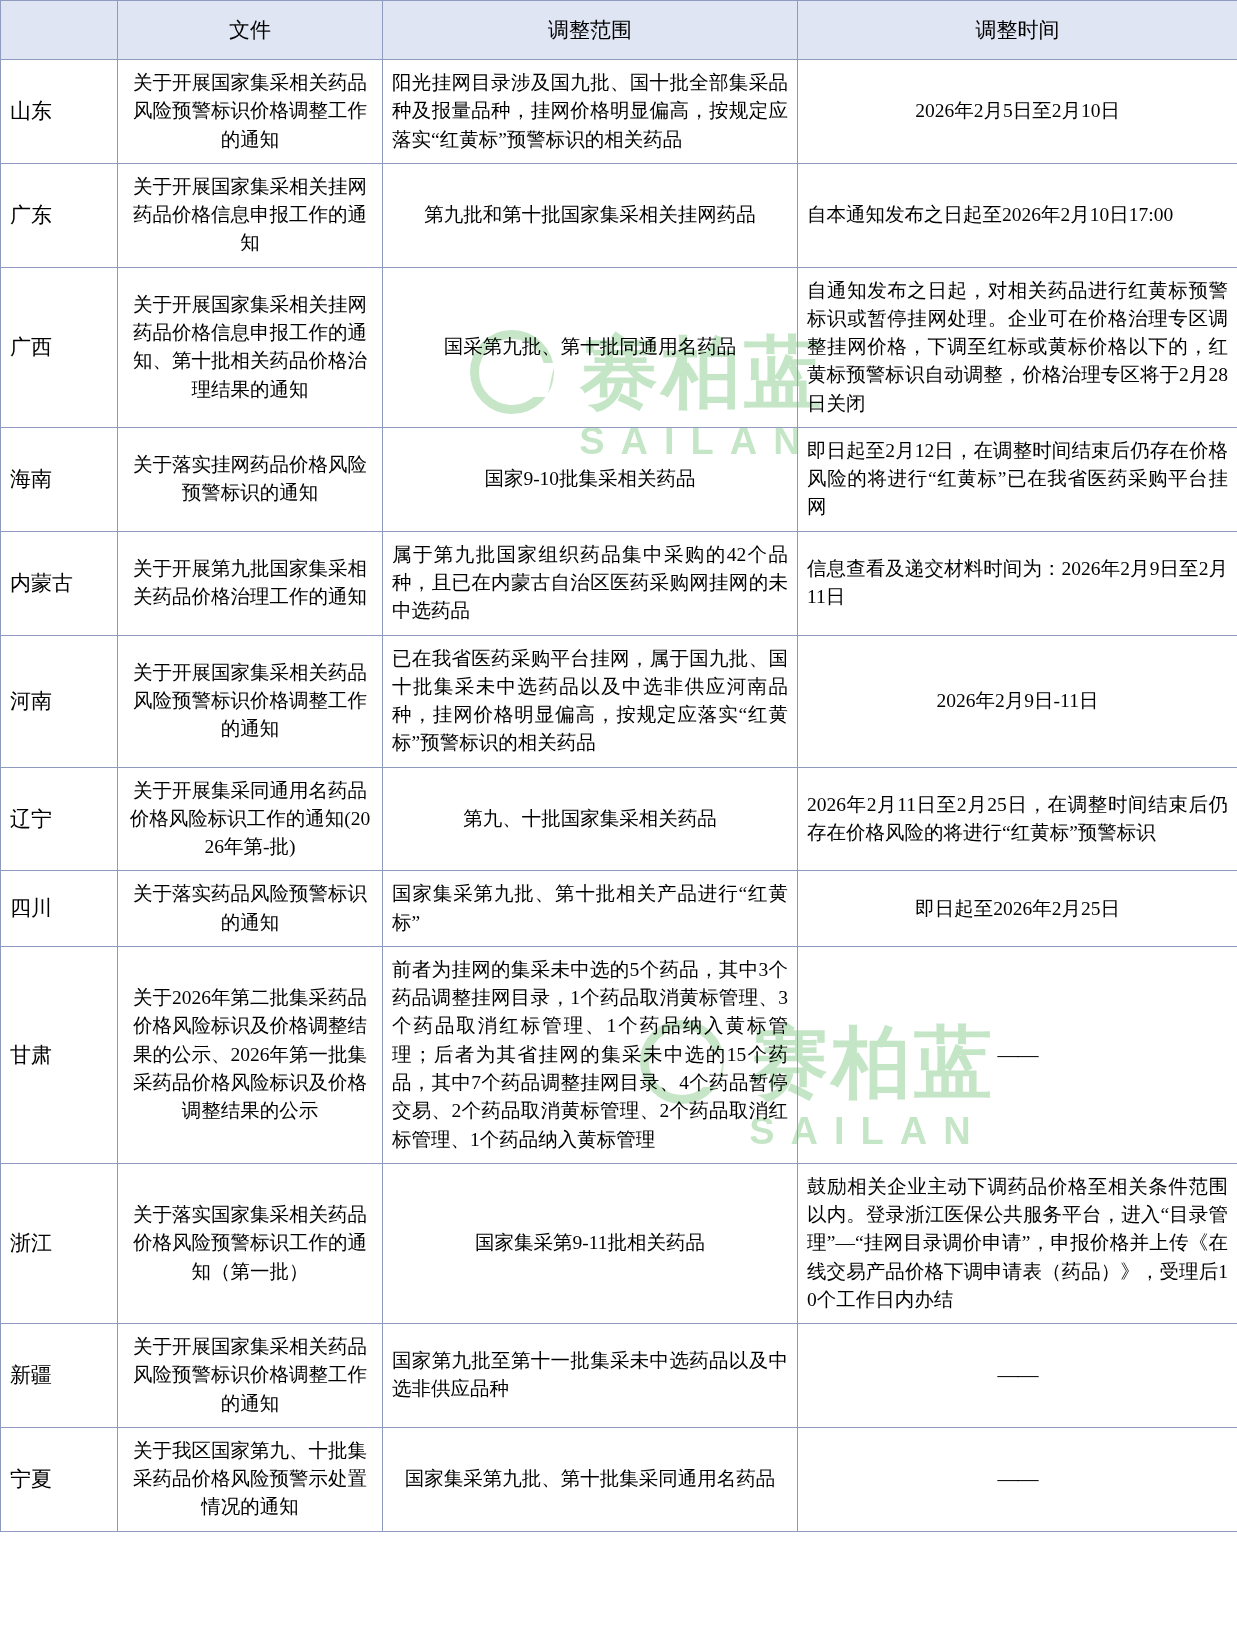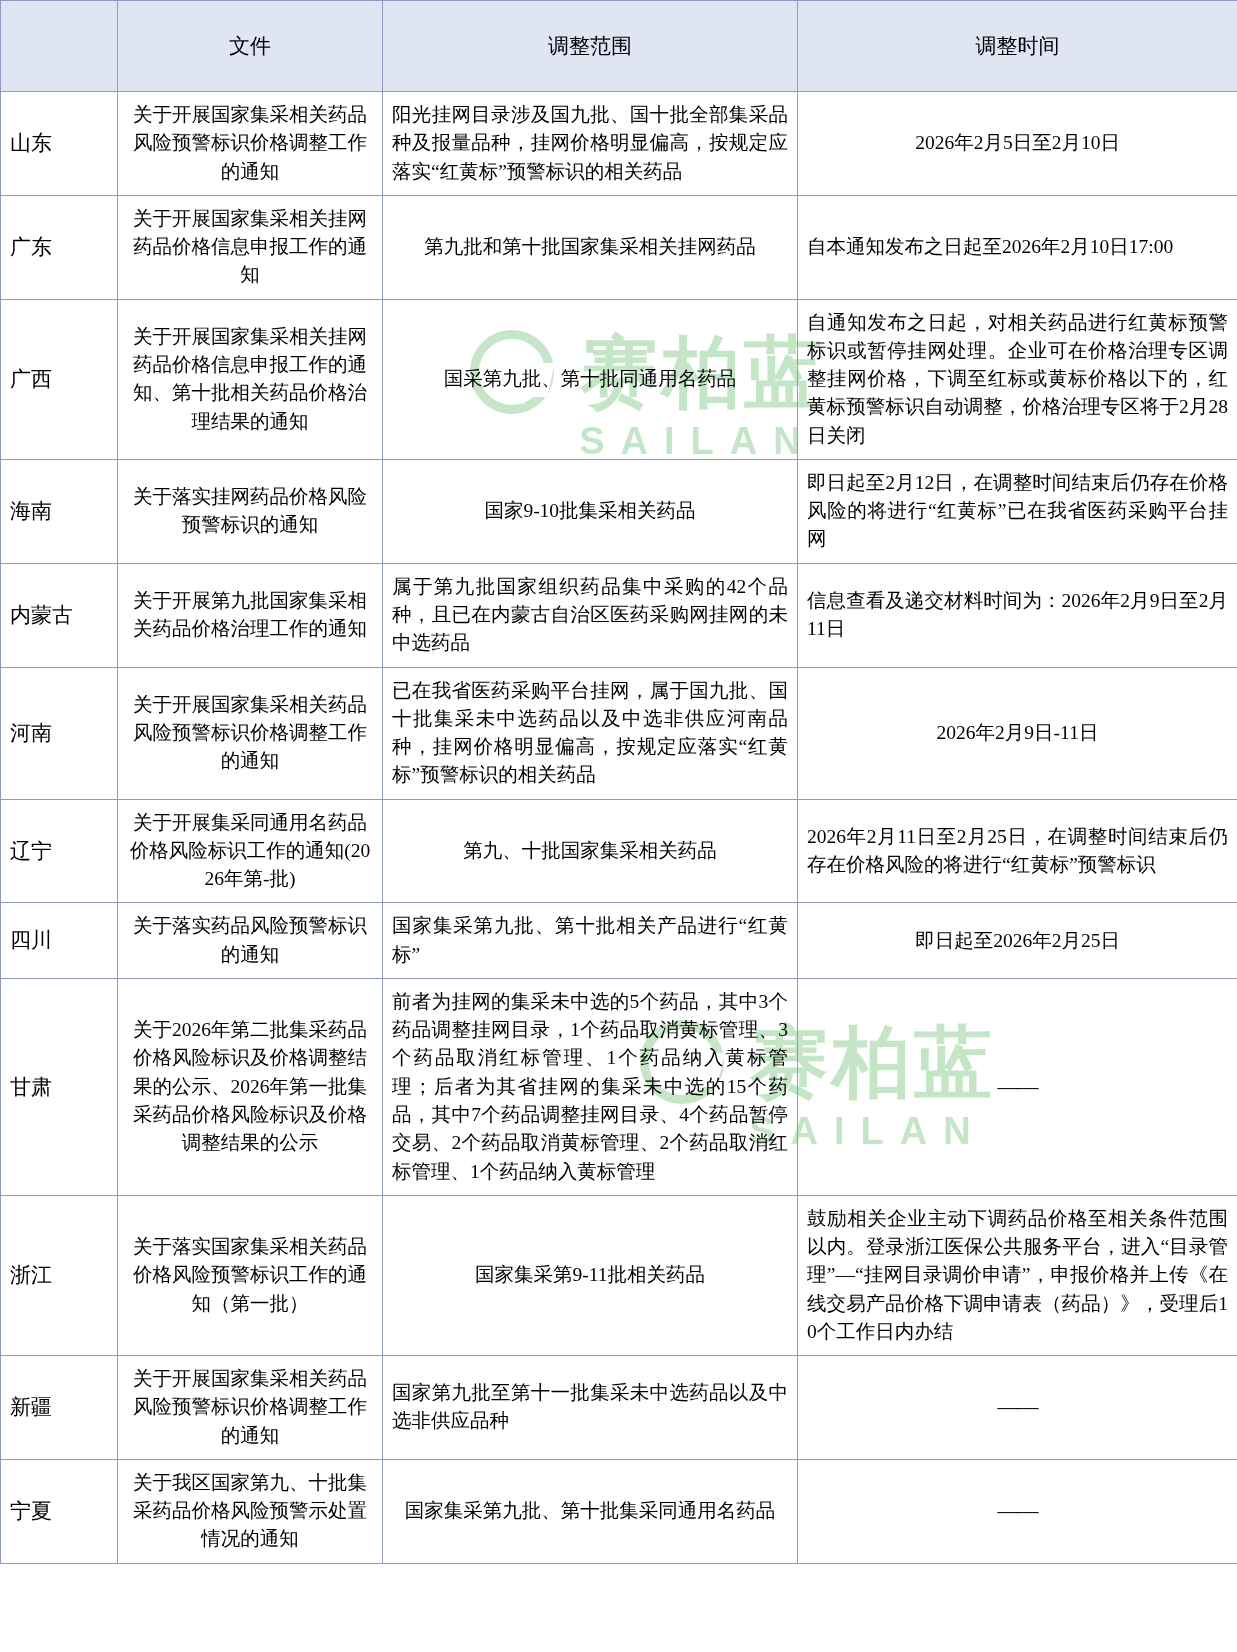--- a/index.html
+++ b/index.html
@@ -90,21 +90,21 @@
     font-size: 19.5px;
     line-height: 1.45;
     word-break: break-all;
   }
   thead th {
     background: #dfe5f3;
     text-align: center;
     font-weight: normal;
     font-size: 21px;
     height: 42px;
-    padding: 24px 6px;
+    padding: 8px 6px;
   }
   th.blank { background: #dfe5f3; }
   td.prov {
     text-align: left;
     font-size: 21px;
   }
   td.doc {
     text-align: center;
   }
   td.scope {

